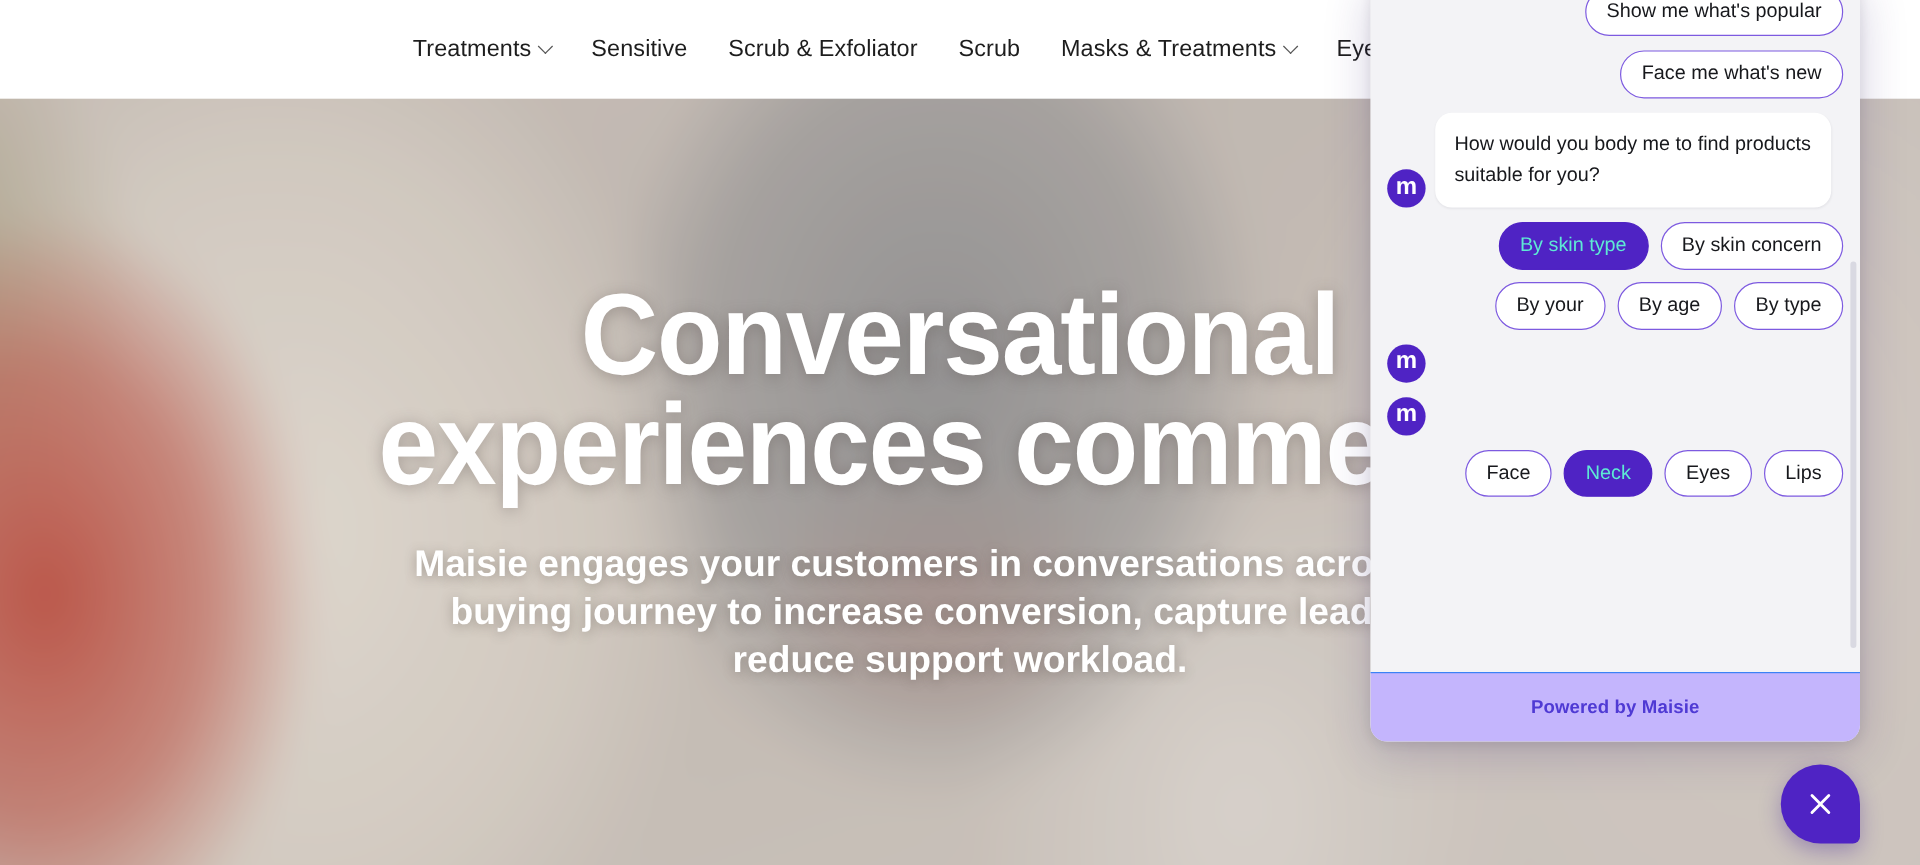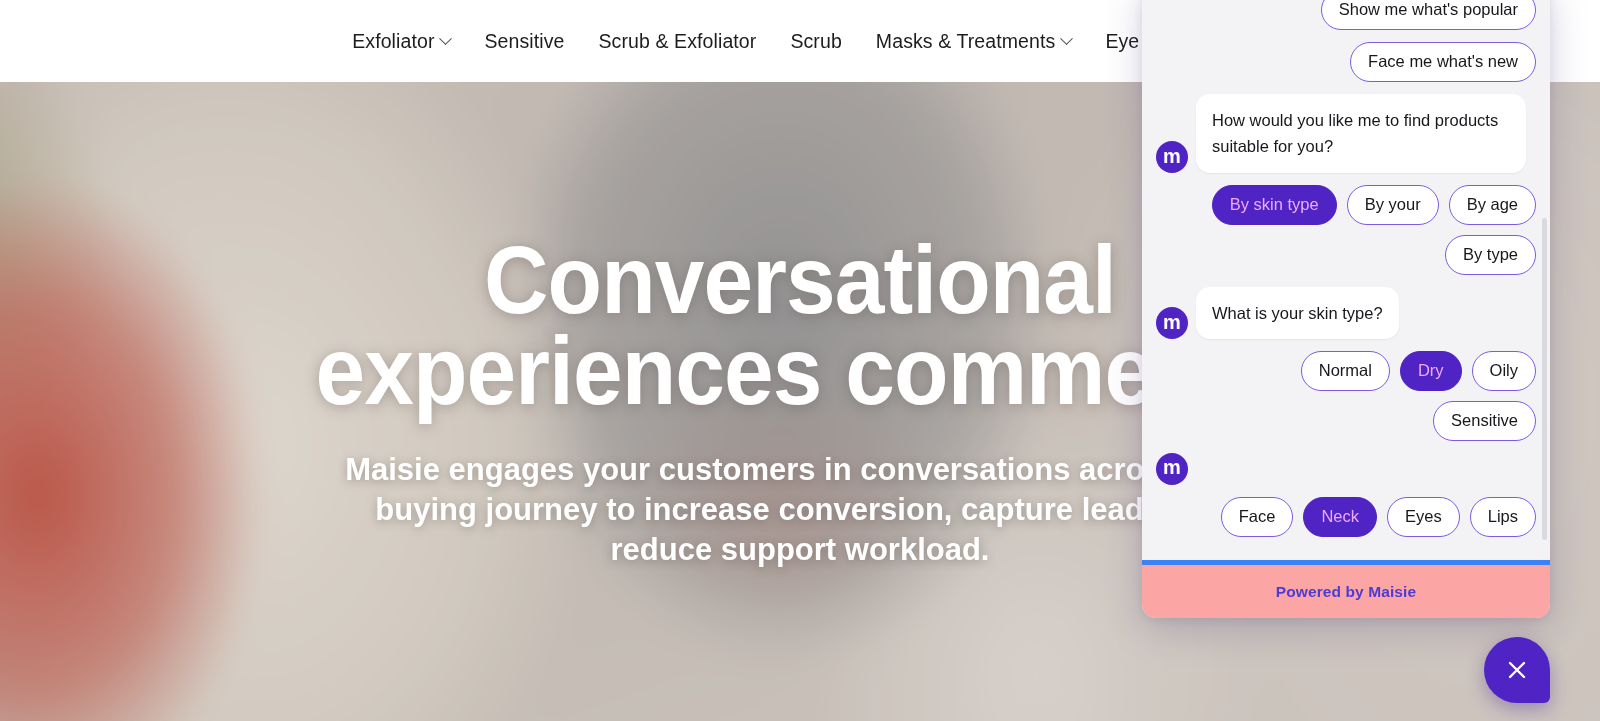--- a/index.html
+++ b/index.html
@@ -136,35 +136,35 @@
     border-radius: 22px;
     padding: 9px 17px;
     font-size: 16.5px;
     line-height: 1.2;
     cursor: pointer;
     white-space: nowrap;
   }
   .chip.selected {
     background: #4f23c4;
     border-color: #4f23c4;
-    color: #f0abfc;
+    color: #5eead4;
   }
   .chips {
     display: flex; flex-wrap: wrap; gap: 10px;
     justify-content: flex-end;
     margin-bottom: 12px;
     padding-left: 40px;
   }
 
   .widget-footer {
     flex: 0 0 auto;
     height: 58px;
-    background: #fca5a5;
-    display: flex; align-items: center; justify-content: center;
-    border-top: 5px solid #3b82f6;
+    background: #c4b5fd;
+    display: flex; align-items: center; justify-content: center;
+    border-top: 1px solid #3b82f6;
   }
   .powered {
     font-size: 15.5px; color: #4f3ad4; font-weight: 600;
     cursor: pointer; letter-spacing: .1px;
   }
 
   .scrollbar {
     position: absolute; right: 3px; top: 236px;
     width: 5px; height: 322px;
     background: #d9d9e2;
@@ -189,21 +189,21 @@
 </style>
 </head>
 <body>
 
 <div id="app">
 
   <div class="site">
 
     <nav class="navbar" id="navbar">
         <div class="nav-item">
-          <span>Exfoliator</span>
+          <span>Treatments</span>
           <span class="chev"></span>
         </div>
         <div class="nav-item">
           <span>Sensitive</span>
         </div>
         <div class="nav-item">
           <span>Scrub &amp; Exfoliator</span>
         </div>
         <div class="nav-item">
           <span>Scrub</span>
@@ -234,37 +234,31 @@
     <div class="chat-scroll">
       <div class="chat-track" id="chat-track">
           <div class="row right">
             <div class="chip">Show me what's popular</div>
           </div>
           <div class="row right">
             <div class="chip">Face me what's new</div>
           </div>
           <div class="row bot">
             <div class="avatar">m</div>
-            <div class="bubble">How would you like me to find products suitable for you?</div>
+            <div class="bubble">How would you body me to find products suitable for you?</div>
           </div>
           <div class="chips">
             <button class="chip selected">By skin type</button>
+            <button class="chip">By skin concern</button>
             <button class="chip">By your</button>
             <button class="chip">By age</button>
             <button class="chip">By type</button>
           </div>
           <div class="row bot">
             <div class="avatar">m</div>
-            <div class="bubble">What is your skin type?</div>
-          </div>
-          <div class="chips">
-            <button class="chip">Normal</button>
-            <button class="chip selected">Dry</button>
-            <button class="chip">Oily</button>
-            <button class="chip">Sensitive</button>
           </div>
           <div class="row bot">
             <div class="avatar">m</div>
           </div>
           <div class="chips">
             <button class="chip">Face</button>
             <button class="chip selected">Neck</button>
             <button class="chip">Eyes</button>
             <button class="chip">Lips</button>
           </div>

